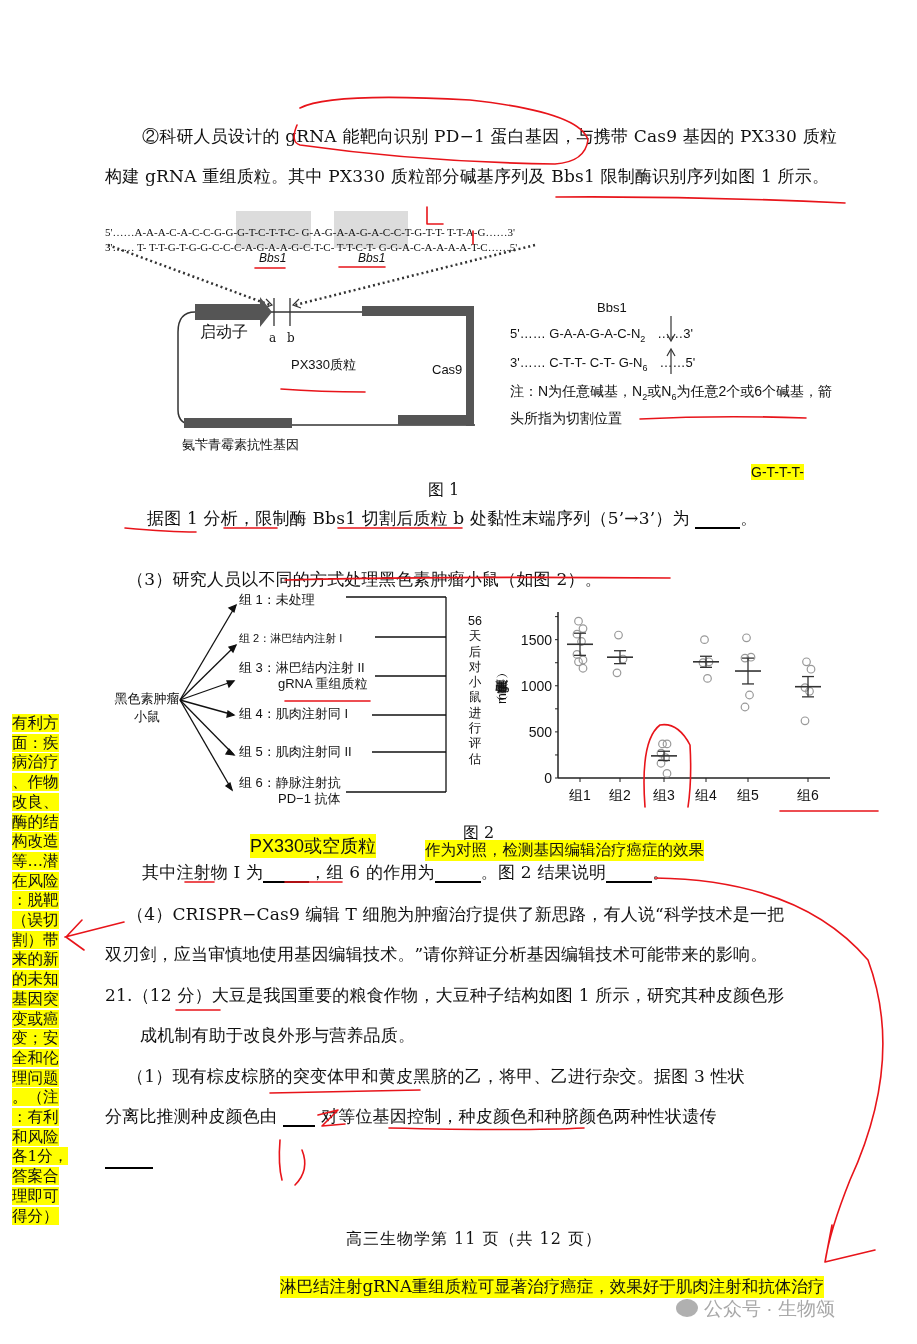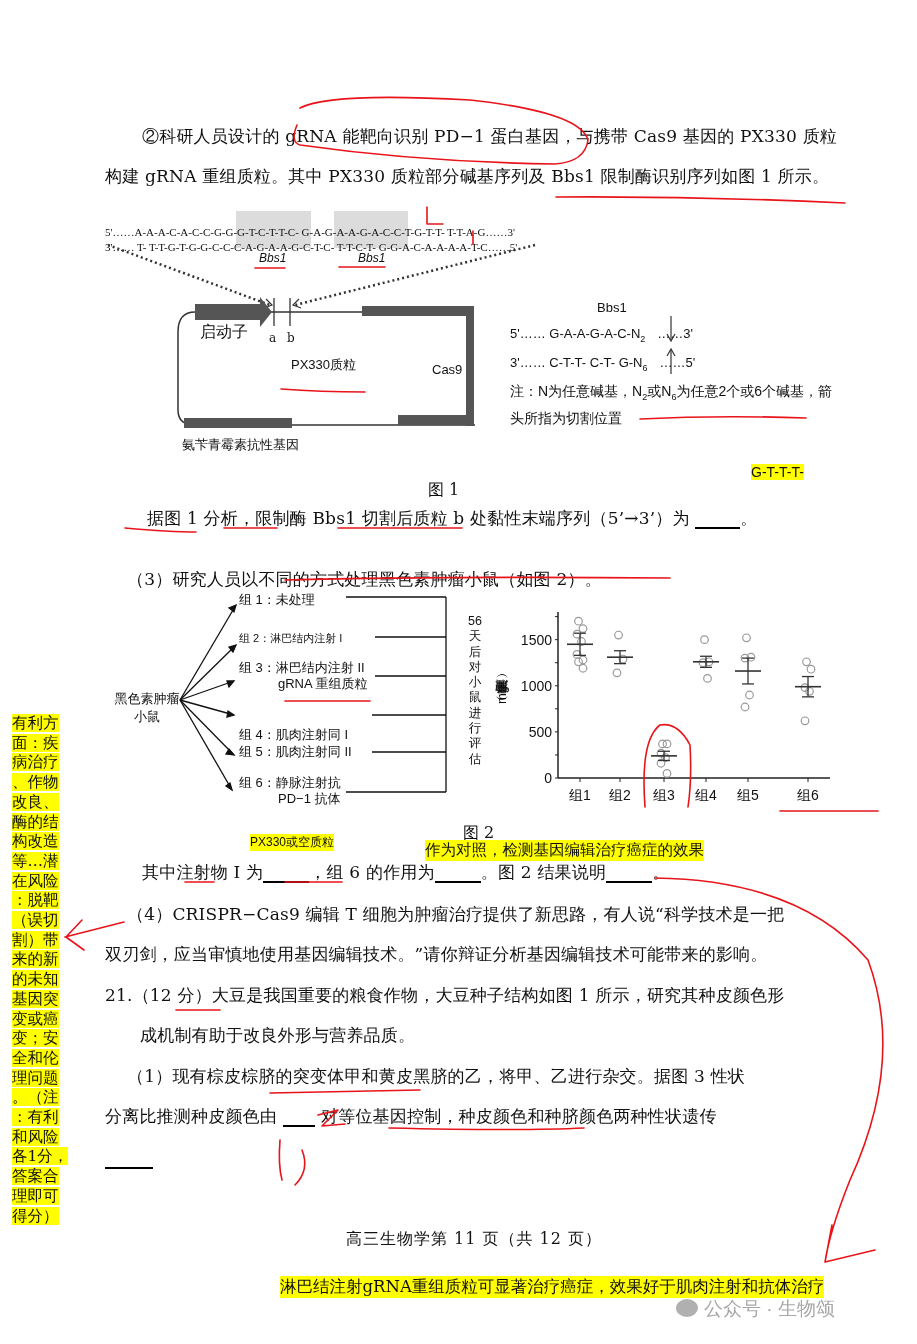--- a/index.html
+++ b/index.html
@@ -114,21 +114,21 @@
 <div class="abs sans" style="left:239px;top:592px;font-size:13px;line-height:16px;">
     <div>组 1：未处理</div>
   </div>
 <div class="abs sans" style="left:239px;top:630px;font-size:11px;line-height:16px;">
     <div>组 2：淋巴结内注射 I</div>
   </div>
 <div class="abs sans" style="left:239px;top:660px;font-size:13px;line-height:16px;">
     <div>组 3：淋巴结内注射 II</div>
     <div style="padding-left:39px">gRNA 重组质粒</div>
   </div>
-<div class="abs sans" style="left:239px;top:706px;font-size:13px;line-height:16px;margin-top:21px;">
+<div class="abs sans" style="left:239px;top:706px;font-size:13px;line-height:16px;">
     <div>组 4：肌肉注射同 I</div>
   </div>
 <div class="abs sans" style="left:239px;top:744px;font-size:13px;line-height:16px;">
     <div>组 5：肌肉注射同 II</div>
   </div>
 <div class="abs sans" style="left:239px;top:775px;font-size:13px;line-height:16px;">
     <div>组 6：静脉注射抗</div>
     <div style="padding-left:39px">PD−1 抗体</div>
   </div>
 <div class="abs sans" style="left:466px;top:614px;font-size:12.5px;line-height:15.3px;width:18px;text-align:center;">
@@ -230,21 +230,21 @@
       <line x1="305" y1="86.69999999999999" x2="331" y2="86.69999999999999" stroke="#333" stroke-width="1.6"></line>
       <line x1="318" y1="76.55555555555554" x2="318" y2="96.84444444444445" stroke="#333" stroke-width="1.3"></line>
       <line x1="312" y1="76.55555555555554" x2="324" y2="76.55555555555554" stroke="#333" stroke-width="1.3"></line>
       <line x1="312" y1="96.84444444444445" x2="324" y2="96.84444444444445" stroke="#333" stroke-width="1.3"></line>
     </g>
 </svg>
 <div class="abs sans" style="left:493px;top:620px;font-size:13px;writing-mode:vertical-rl;transform:rotate(180deg);height:150px;text-align:center;">肿瘤重量（mg）</div>
 
 <div class="abs fig-label" style="left:463px;top:823px;">图 2</div>
 
-<div class="abs sans hl" style="left:250px;top:834px;font-size:12px;">PX330或空质粒</div>
+<div class="abs sans hl" style="left:250px;top:834px;font-size:18px;">PX330或空质粒</div>
 <div class="abs hl" style="left:425px;top:840px;font-size:15.5px;">作为对照，检测基因编辑治疗癌症的效果</div>
 
 <div class="abs para" style="left:142px;top:861px;"><span>其中注射物 I 为</span><span class="blank" style="width:46px"></span><span>，组 6 的作用为</span><span class="blank" style="width:46px"></span><span>。图 2 结果说明</span><span class="blank" style="width:46px"></span><span>。</span></div>
 
 <div class="abs para" style="left:127px;top:903px;">（4）CRISPR−Cas9 编辑 T 细胞为肿瘤治疗提供了新思路，有人说“科学技术是一把</div>
 <div class="abs para" style="left:105px;top:943px;">双刃剑，应当审慎地使用基因编辑技术。”请你辩证分析基因编辑技术可能带来的影响。</div>
 
 <div class="abs para" style="left:105px;top:984px;">21.（12 分）大豆是我国重要的粮食作物，大豆种子结构如图 1 所示，研究其种皮颜色形</div>
 <div class="abs para" style="left:140px;top:1024px;">成机制有助于改良外形与营养品质。</div>
 <div class="abs para" style="left:127px;top:1065px;">（1）现有棕皮棕脐的突变体甲和黄皮黑脐的乙，将甲、乙进行杂交。据图 3 性状</div>

